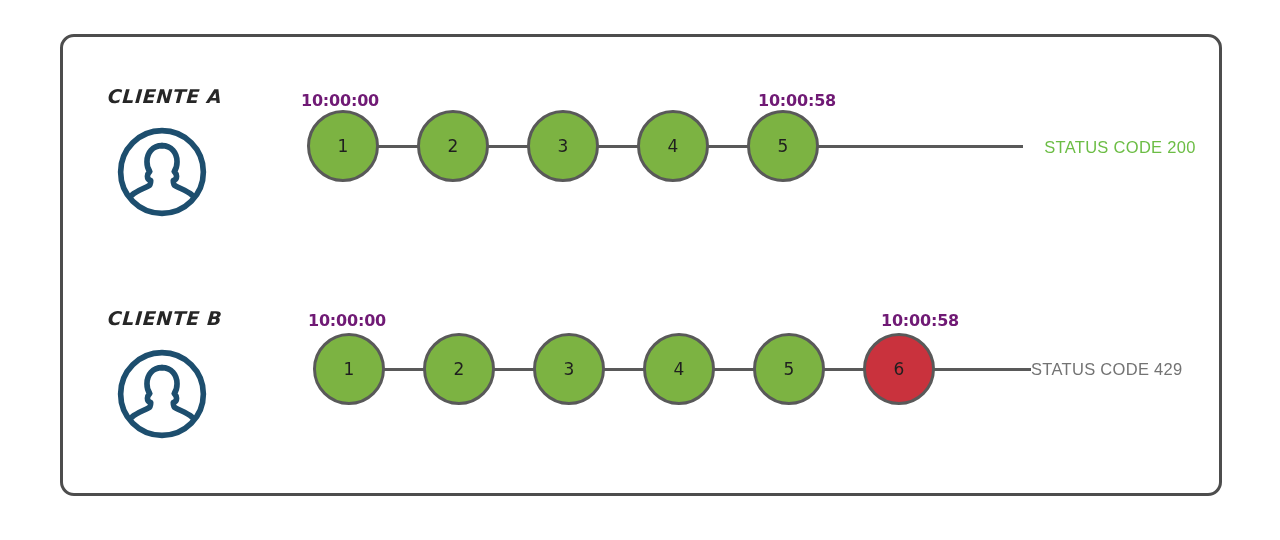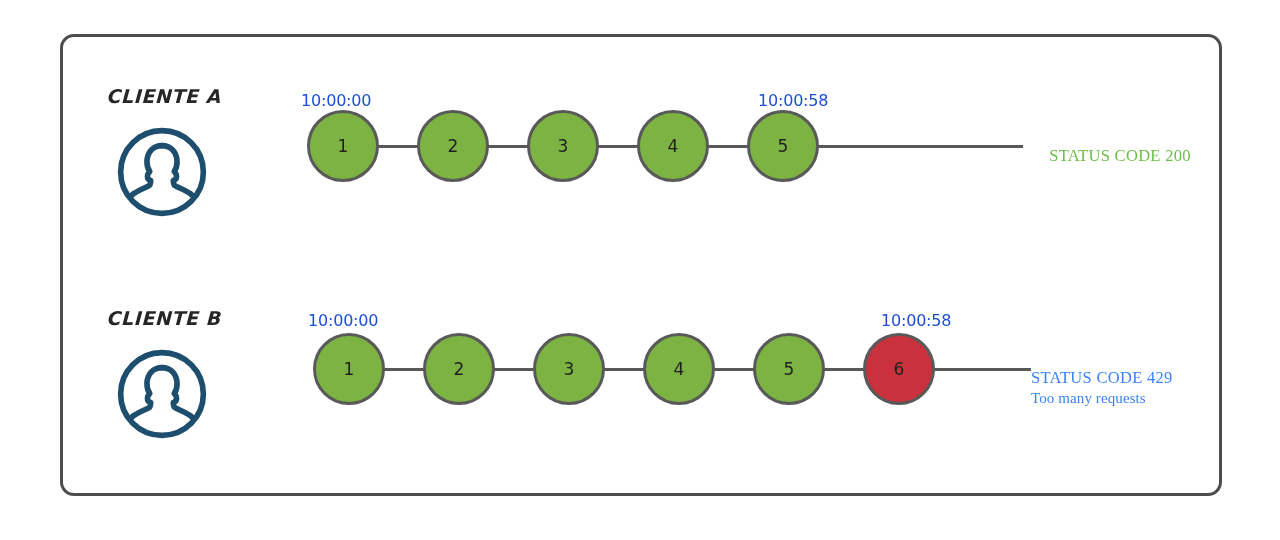--- a/index.html
+++ b/index.html
@@ -62,22 +62,22 @@
     width: 94px;
     height: 94px;
   }
   .avatar svg { display: block; width: 94px; height: 94px; }
 
   
   .timestamp {
     position: absolute;
     font-family: "DejaVu Sans", sans-serif;
     font-size: 16px;
-    font-weight: normal;
-    color: #1d4ed8;
+    font-weight: bold;
+    color: #701a75;
     white-space: nowrap;
     letter-spacing: -0.2px;
   }
 
   
   .chain {
     position: absolute;
     left: 0;
     top: 0;
     width: 100%;
@@ -104,34 +104,33 @@
   .link {
     position: absolute;
     height: 3px;
     background: #595959;
     z-index: 1;
   }
 
   
   .status-text {
     position: absolute;
-    font-family: Liberation Serif, serif;
+    font-family: Liberation Sans, sans-serif;
     font-size: 16.5px;
     line-height: 1.25;
     letter-spacing: 0.3px;
     white-space: nowrap;
-    margin-top: 9px;
   }
   .status-text .line2 { display: block; }
   #status-a {
     color: #6cbd45;
     text-align: center;
   }
   #status-b {
-    color: #3b82f6;
+    color: #737373;
     text-align: left;
   }
   #status-b .line2 {
     font-size: 15px;
     letter-spacing: 0.1px;
   }
 </style>
 </head>
 <body>
 
@@ -223,17 +222,16 @@
       <div class="node ok" style="left:250px; top:74px;">1</div>
       <div class="node ok" style="left:360px; top:74px;">2</div>
       <div class="node ok" style="left:470px; top:74px;">3</div>
       <div class="node ok" style="left:580px; top:74px;">4</div>
       <div class="node ok" style="left:690px; top:74px;">5</div>
       <div class="node fail" style="left:800px; top:74px;">6</div>
     </div>
 
     <div class="status-text" id="status-b" style="left:968px; top:100px; width:200px;">
       <span>STATUS CODE 429</span>
-      <span class="line2">Too many requests</span>
     </div>
   </div>
 
 </div>
 
 </body></html>

